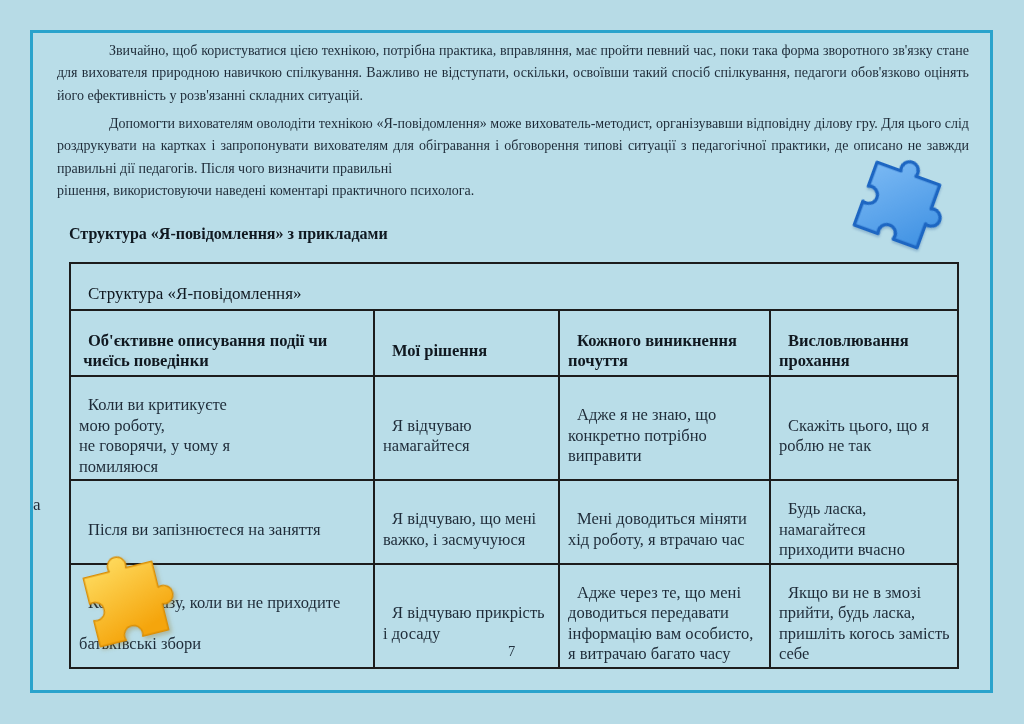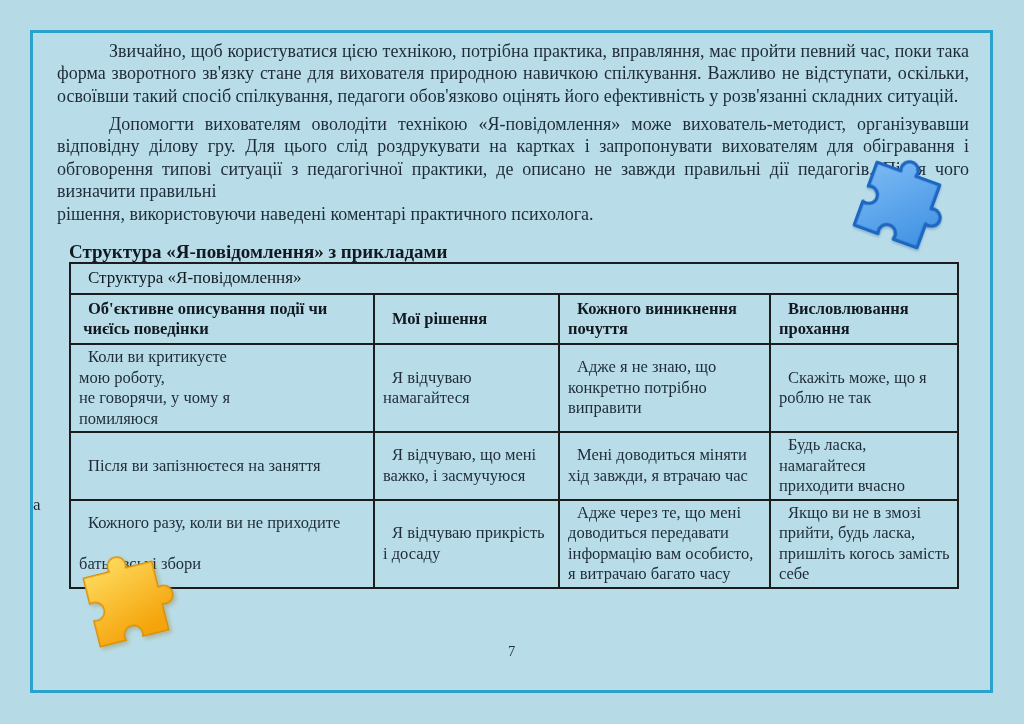--- a/index.html
+++ b/index.html
@@ -8,37 +8,37 @@
     background:#b7dbe6;
     font-family:"Liberation Serif","DejaVu Serif",serif;
     color:#1e2b38;
   }
   .frame{
     position:absolute;left:30px;top:30px;width:957px;height:657px;
     border:3px solid #2aa3cc;background:#b9dde8;
   }
   .para{
     position:absolute;left:24px;width:912px;margin:0;
-    font-size:18px;line-height:22.4px;text-align:justify;
+    font-size:14px;line-height:22.4px;text-align:justify;
     text-indent:52px;white-space:pre-line;
   }
   .p1{top:7px;}
   .p2{top:80px;}
   .heading{
-    position:absolute;left:36px;top:208px;margin:0;
-    font-size:19px;font-weight:bold;color:#101820;
+    position:absolute;left:36px;top:192px;margin:0;
+    font-size:16px;font-weight:bold;color:#101820;
   }
   .tbl{
     position:absolute;left:36px;top:229px;width:888px;
     border-collapse:collapse;table-layout:fixed;
     font-size:16.5px;line-height:20.5px;
   }
   .tbl td,.tbl th{
     border:2px solid #1c1c1c;
-    padding:2px 6px 2px 8px;
+    padding:18px 6px 2px 8px;
     vertical-align:middle;text-align:left;
     white-space:pre-line;font-weight:normal;
     text-indent:9px;overflow:hidden;
   }
   .title-cell{
     text-align:center;font-weight:bold;font-size:17px;
     height:25px;color:#101820;text-indent:0;
   }
   .head-row th{font-weight:bold;color:#101820;height:44px;}
   .noti{text-indent:0;}
@@ -96,29 +96,29 @@
       <tr class="r1">
         <td class="noti cell-top">Коли ви критикуєте
 мою роботу,
 не говорячи, у чому я
 помиляюся</td>
         <td>Я відчуваю
 намагайтеся</td>
         <td>Адже я не знаю, що
 конкретно потрібно
 виправити</td>
-        <td>Скажіть може, що я
+        <td>Скажіть цього, що я
 роблю не так</td>
       </tr>
       <tr class="r2">
         <td>Після ви запізнюєтеся на заняття</td>
         <td>Я відчуваю, що мені
 важко, і засмучуюся</td>
         <td>Мені доводиться міняти
-хід завжди, я втрачаю час</td>
+хід роботу, я втрачаю час</td>
         <td>Будь ласка, намагайтеся
 приходити вчасно</td>
       </tr>
       <tr class="r3">
         <td class="cell-top">Кожного разу, коли ви не приходите
 
 батьківські збори</td>
         <td>Я відчуваю прикрість
 і досаду</td>
         <td>Адже через те, що мені

